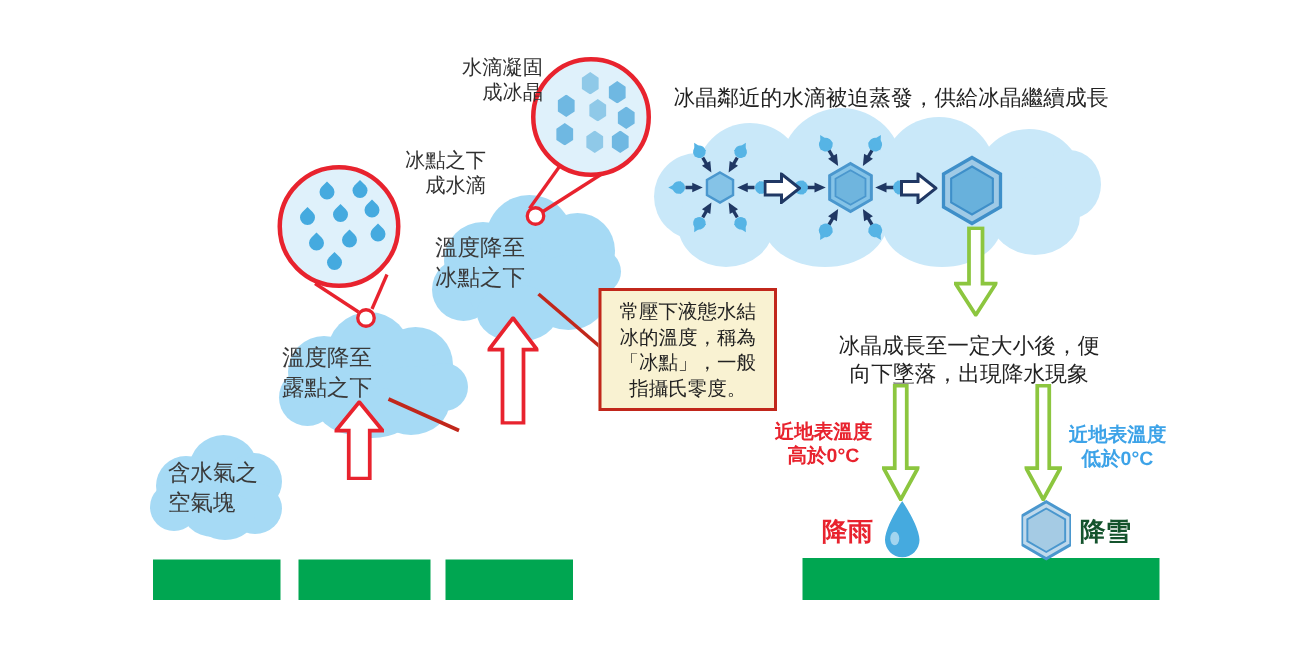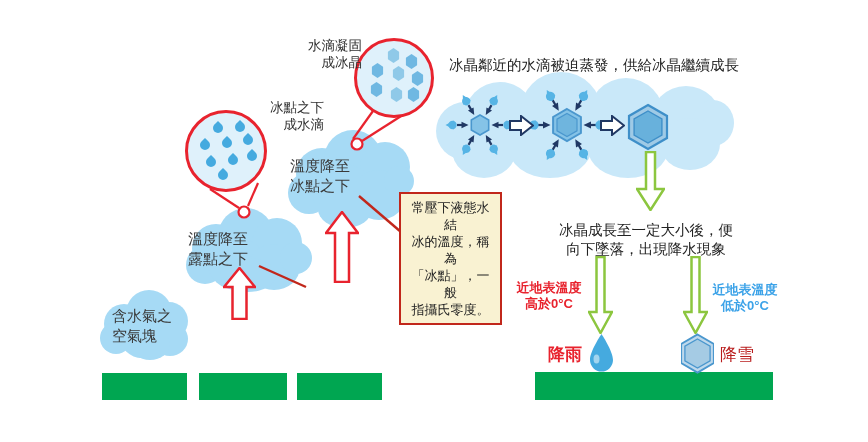--- a/index.html
+++ b/index.html
@@ -31,21 +31,21 @@
   .cluster{position:absolute;z-index:2;}
   .br-line{stroke:#203864;stroke-width:2.2;fill:none;}
   .br-head{fill:#203864;}
   .br-drop,.br-droptip{fill:#56B4E5;}
   .ground{position:absolute;background:#00A651;z-index:1;}
   .temp-red{position:absolute;z-index:5;color:#E8232E;font-weight:bold;
             font-size:13px;line-height:16px;text-align:center;}
   .temp-blue{position:absolute;z-index:5;color:#3DA3E8;font-weight:bold;
              font-size:13px;line-height:16px;text-align:center;}
   .precip-lbl-red{position:absolute;z-index:5;color:#E8232E;font-weight:bold;font-size:17px;}
-  .precip-lbl-blue{position:absolute;z-index:5;color:#b91c1c;font-weight:normal;font-size:17px;}
+  .precip-lbl-blue{position:absolute;z-index:5;color:#14532d;font-weight:bold;font-size:17px;}
 </style>
 </head>
 <body>
 
 <div class="canvas">
 
   <div class="cloud" style="left:100px;top:288px;width:92px;height:75px">
     <i style="left:4px;top:16px;width:40px;height:40px"></i>
       <i style="left:26px;top:2px;width:46px;height:46px"></i>
     <i style="left:50px;top:14px;width:38px;height:38px"></i>
@@ -251,21 +251,21 @@
 向下墜落，出現降水現象</div>
 
   <svg class="arrow" style="left:223px;top:267px" width="33" height="53" viewBox="0 0 33 53">
     <polygon points="16.5,1 32,20 23.5,20 23.5,52 9.5,52 9.5,20 1,20" fill="#fff" stroke="#E8232E" stroke-width="2.5"></polygon>
   </svg>
   <svg class="arrow" style="left:325px;top:211px" width="34" height="72" viewBox="0 0 34 72">
     <polygon points="17,1 33,22 24,22 24,71 10,71 10,22 1,22" fill="#fff" stroke="#E8232E" stroke-width="2.5"></polygon>
   </svg>
 
 
-  <div class="note-box pre" style="left:399px;top:192px;width:103px;text-align:center">常壓下液態水結
+  <div class="note-box pre" style="left:399px;top:192px;width:119px;text-align:center">常壓下液態水結
 冰的溫度，稱為
 「冰點」，一般
 指攝氏零度。</div>
 
   <div class="temp-red pre" style="left:507px;top:280px;width:84px">近地表溫度
 高於0°C</div>
   <div class="temp-blue pre" style="left:703px;top:282px;width:84px">近地表溫度
 低於0°C</div>
 
   <div class="precip-lbl-red" style="left:548px;top:343px">降雨</div>

